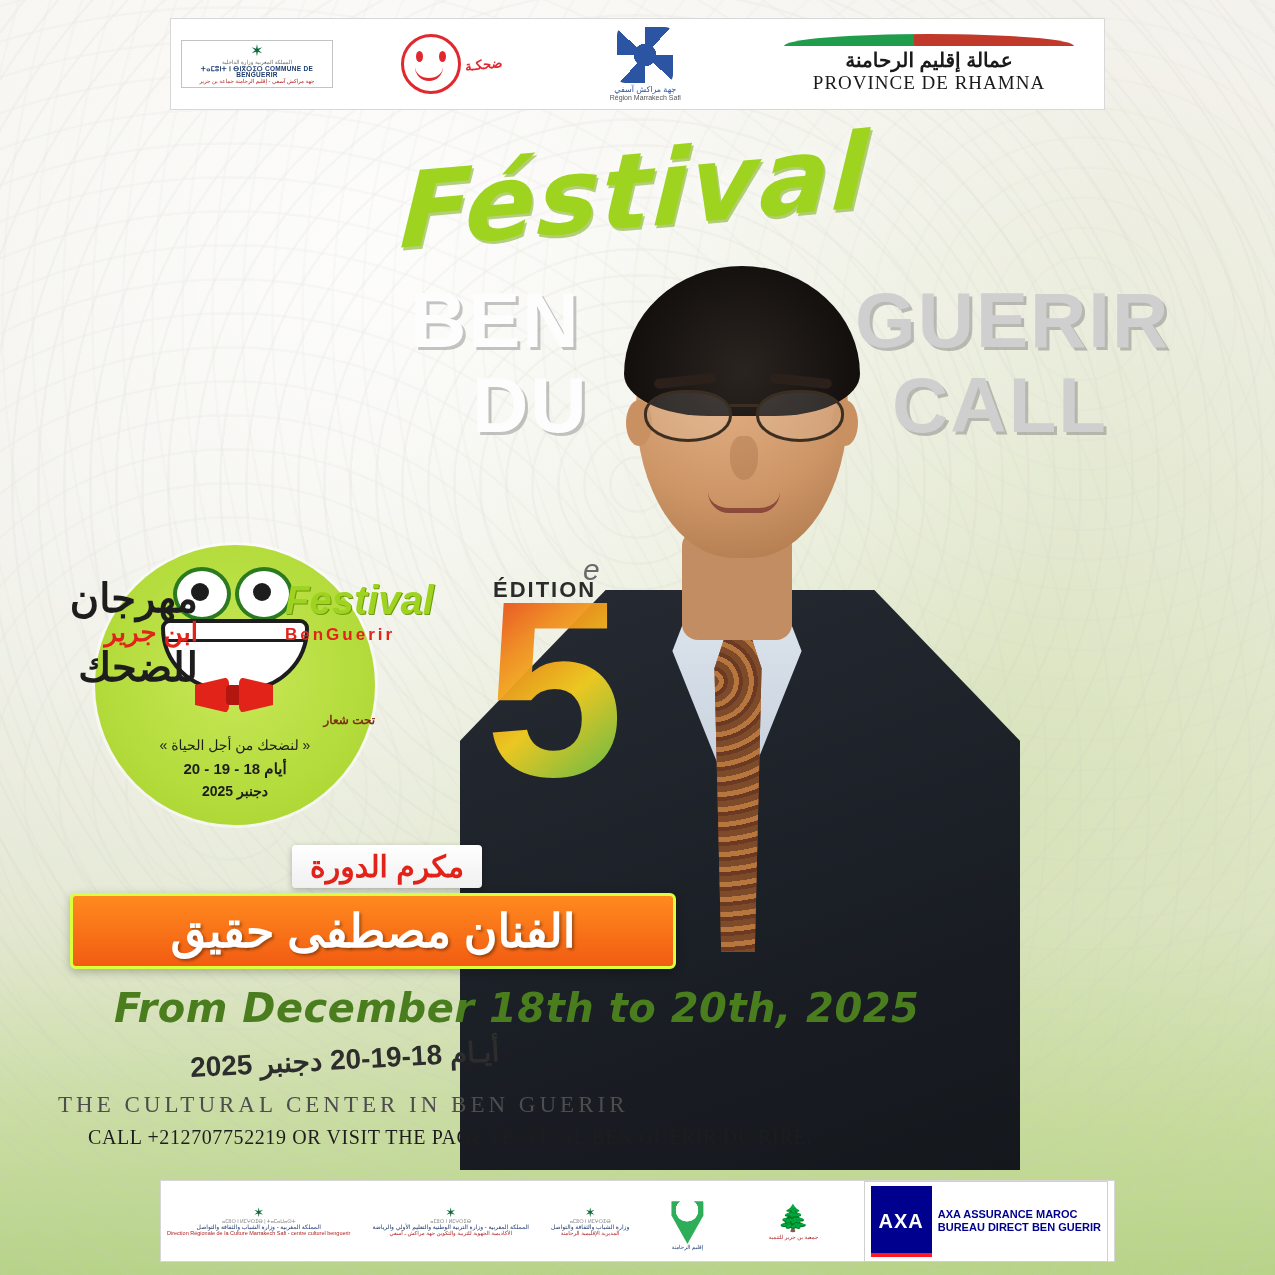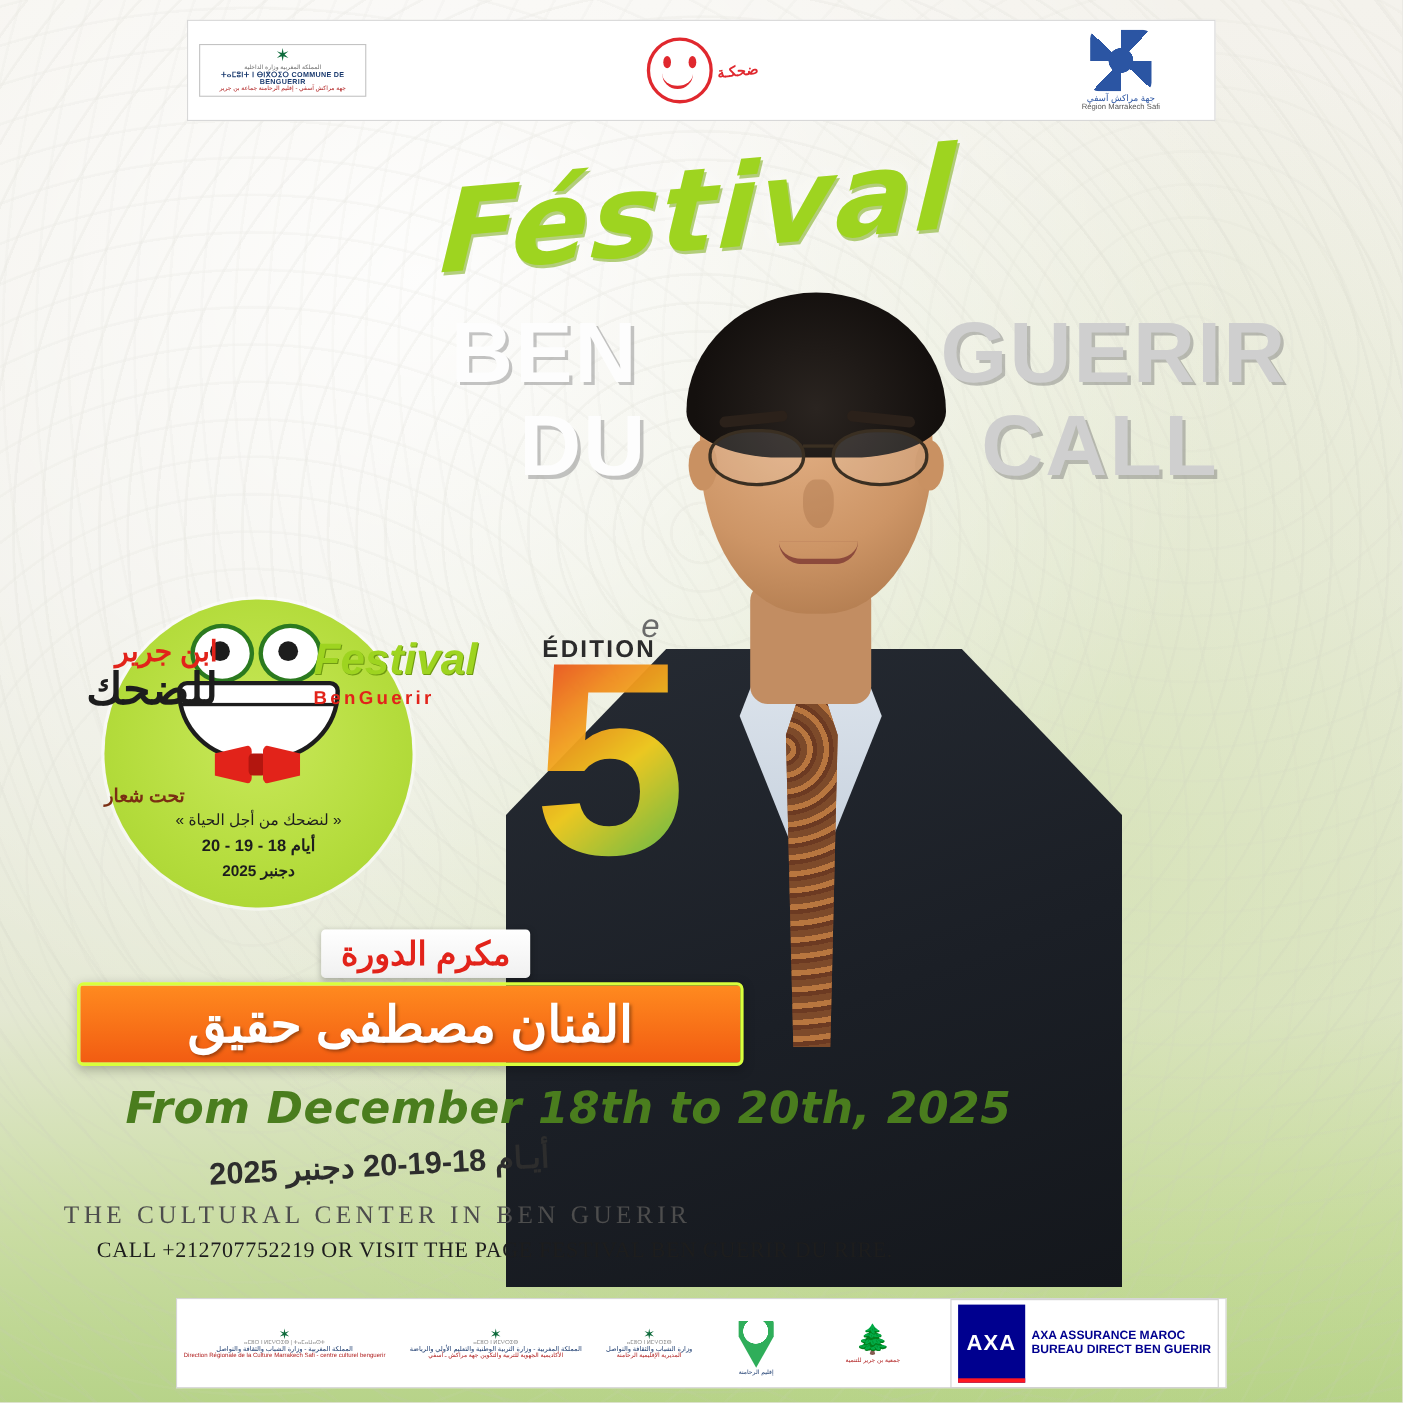--- a/index.html
+++ b/index.html
@@ -268,21 +268,21 @@
     position:absolute; top:0; width: 34px; height: 36px; background:#e2231a;
     border-radius: 6px;
   }
   .stamp .bowtie .half.l { left:0; clip-path: polygon(100% 0,100% 100%,0 78%,0 22%); }
   .stamp .bowtie .half.r { right:0; clip-path: polygon(0 0,0 100%,100% 78%,100% 22%); }
   .stamp .bowtie .knot {
     position:absolute; left:31px; top:8px; width:16px; height:20px; background:#b3160f; border-radius:4px;
   }
   .stamp .slogan-ar {
     position:absolute; left: 0; right: 0; top: 168px;
-    text-align:left; color:#7a2f13; font-size: 17px; font-weight: bold;
+    text-align:right; color:#7a2f13; font-size: 12px; font-weight: bold;
     direction: rtl;
   }
   .stamp .slogan-quote {
     position:absolute; left: 0; right: 0; top: 192px;
     text-align:center; color:#1d1d1d; font-size: 14px; direction: rtl;
   }
   .stamp .dates-ar {
     position:absolute; left: 0; right: 0; top: 215px;
     text-align:center; color:#1d1d1d; font-size: 15px; font-weight:bold; direction: rtl;
   }
@@ -427,20 +427,25 @@
       </div>
       <div class="smiley-text">ضحكـة</div>
     </div>
 
     <div class="region-logo">
       <div class="region-mark"></div>
       <div class="ar">جهة مراكش آسفي</div>
       <div class="fr">Région Marrakech Safi</div>
     </div>
 
+    <div class="province-logo">
+      <div class="swoosh"></div>
+      <div class="ar">عمالة إقليم الرحامنة</div>
+      <div class="fr">PROVINCE DE RHAMNA</div>
+    </div>
   </div>
 
   <div class="festival-script">Féstival</div>
   <div class="ben">BEN</div>
   <div class="du">DU</div>
   <div class="guerir">GUERIR</div>
   <div class="rire">CALL</div>
 
   <div class="portrait">
     <div class="p-suit"></div>
@@ -486,20 +491,21 @@
     <div class="dates-ar">أيام 18 - 19 - 20</div>
     <div class="year-ar">دجنبر 2025</div>
   </div>
 
   <div class="stamp-wordmark">
     <div class="w1">Festival</div>
     <div class="w2">BenGuerir</div>
   </div>
 
   <div class="arabic-left">
+    <div class="a1">مهرجان</div>
     <div class="a2">ابن جرير</div>
     <div class="a3">للضحك</div>
   </div>
 
   <div class="honoree-tag">مكرم الدورة</div>
   <div class="honoree-name">الفنان مصطفى حقيق</div>
 
   <div class="date-en">From December 18th to 20th, 2025</div>
   <div class="date-ar">أيـام 18-19-20 دجنبر 2025</div>
   <div class="venue">THE CULTURAL CENTER IN BEN GUERIR</div>

